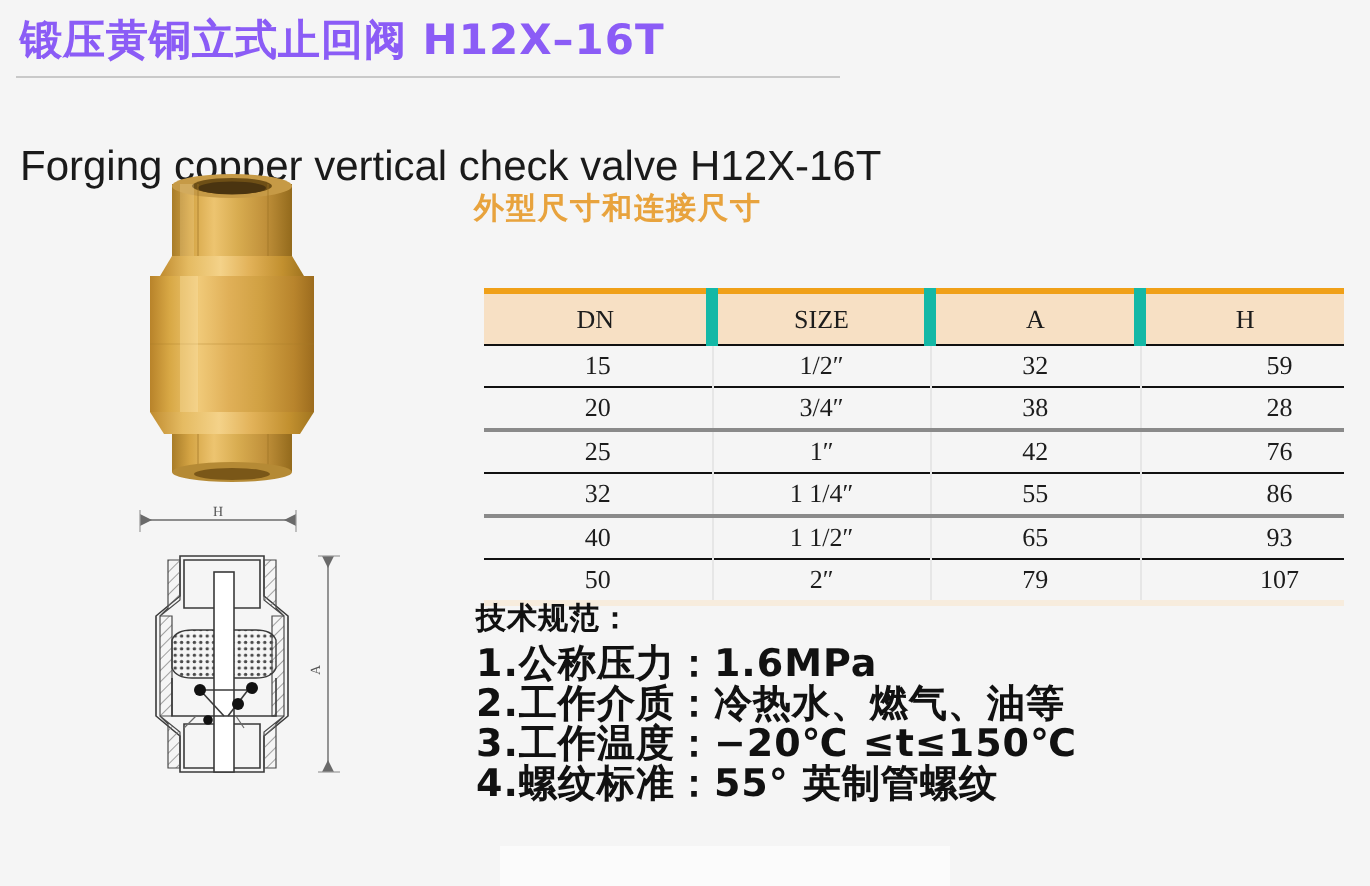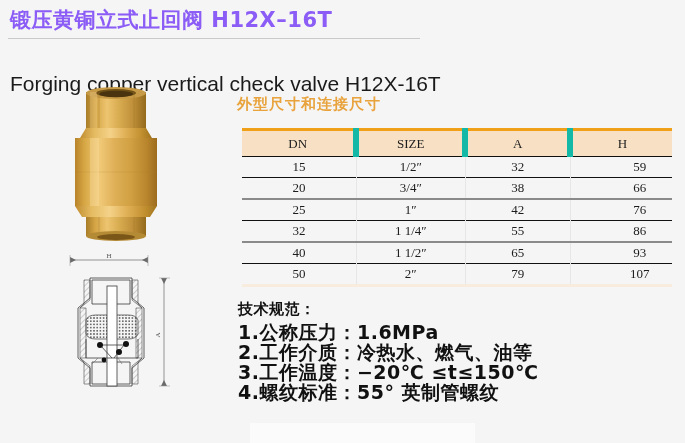--- a/index.html
+++ b/index.html
@@ -71,21 +71,21 @@
     font-family: "DejaVu Sans", sans-serif;
     font-size: 15px;
     font-weight: bold;
     color: #e8a33d;
     letter-spacing: 1px;
     white-space: nowrap;
   }
 
   #spec-table {
     position: absolute;
-    left: 242px; top: 128px;
+    left: 242px; top: 144px;
     width: 430px;
     border-collapse: collapse;
     font-family: "Liberation Serif", serif;
     table-layout: fixed;
   }
   #spec-table th,
   #spec-table td {
     text-align: center;
     color: #1c1c1c;
     padding: 0;
@@ -291,21 +291,21 @@
     <tr>
       <td>15</td>
       <td>1/2″</td>
       <td>32</td>
       <td>59</td>
     </tr>
     <tr class="sep-gray">
       <td>20</td>
       <td>3/4″</td>
       <td>38</td>
-      <td>66</td>
+      <td>28</td>
     </tr>
     <tr>
       <td>25</td>
       <td>1″</td>
       <td>42</td>
       <td>76</td>
     </tr>
     <tr class="sep-gray">
       <td>32</td>
       <td>1  1/4″</td>

